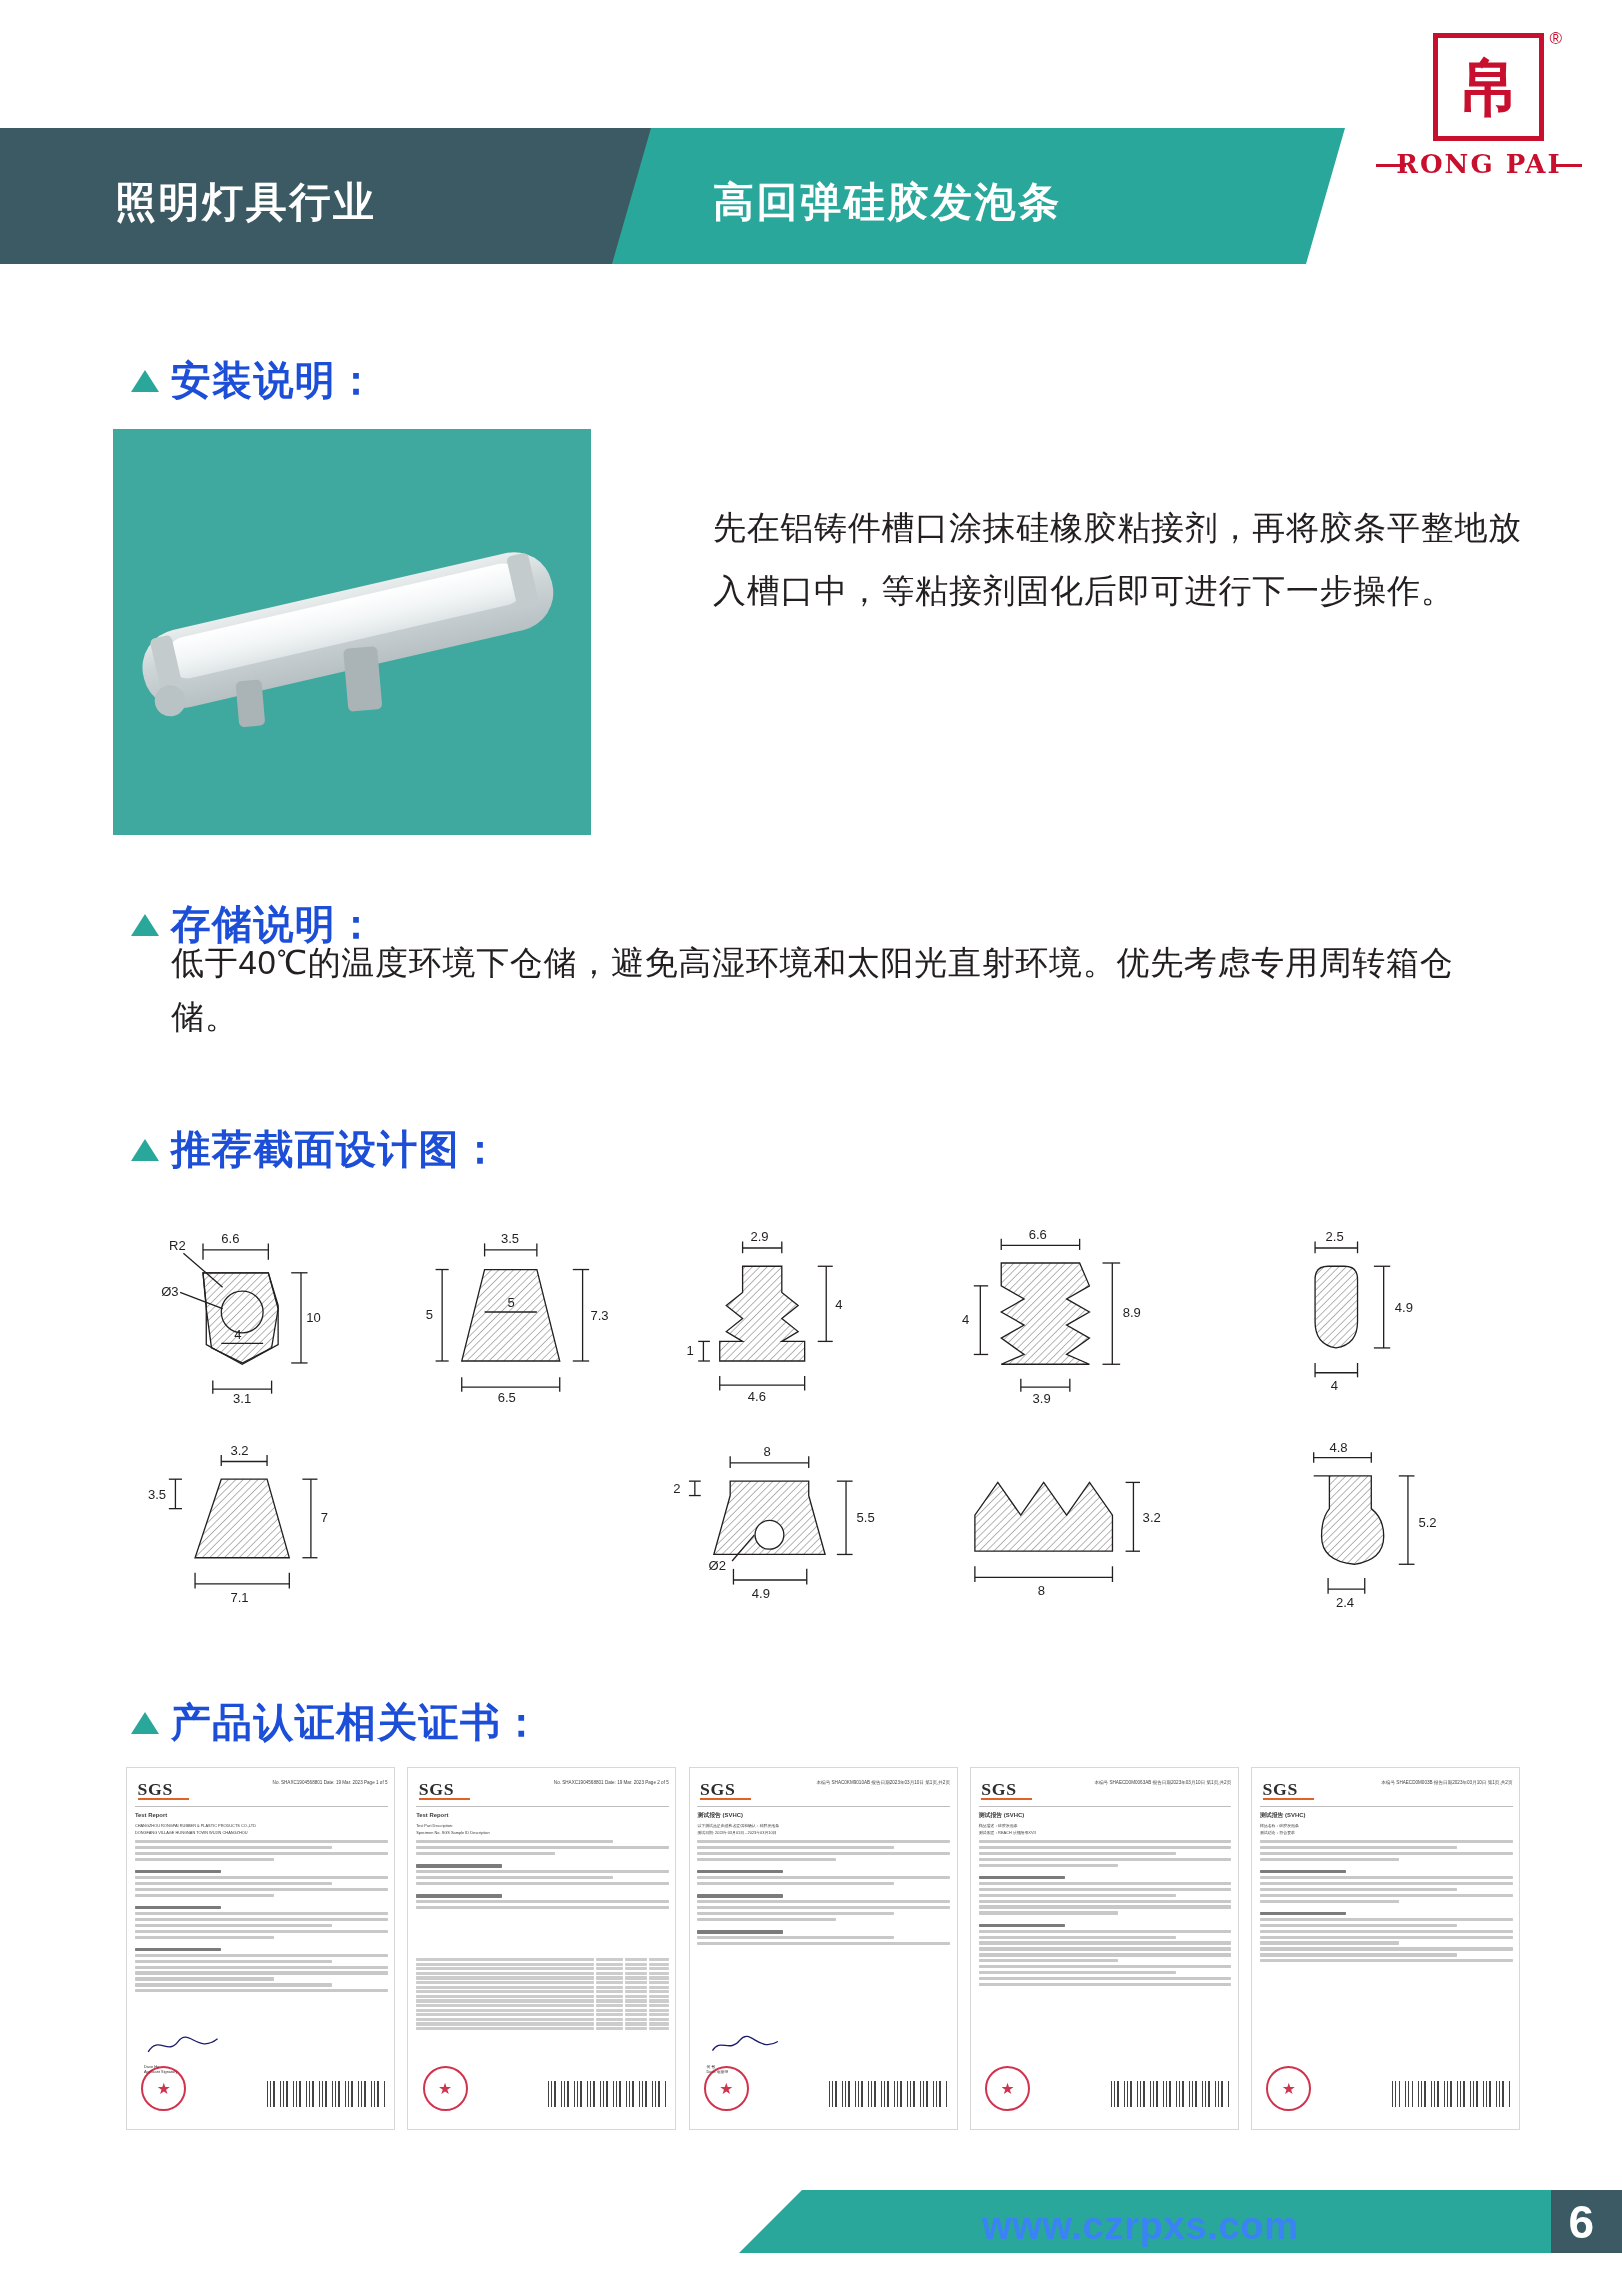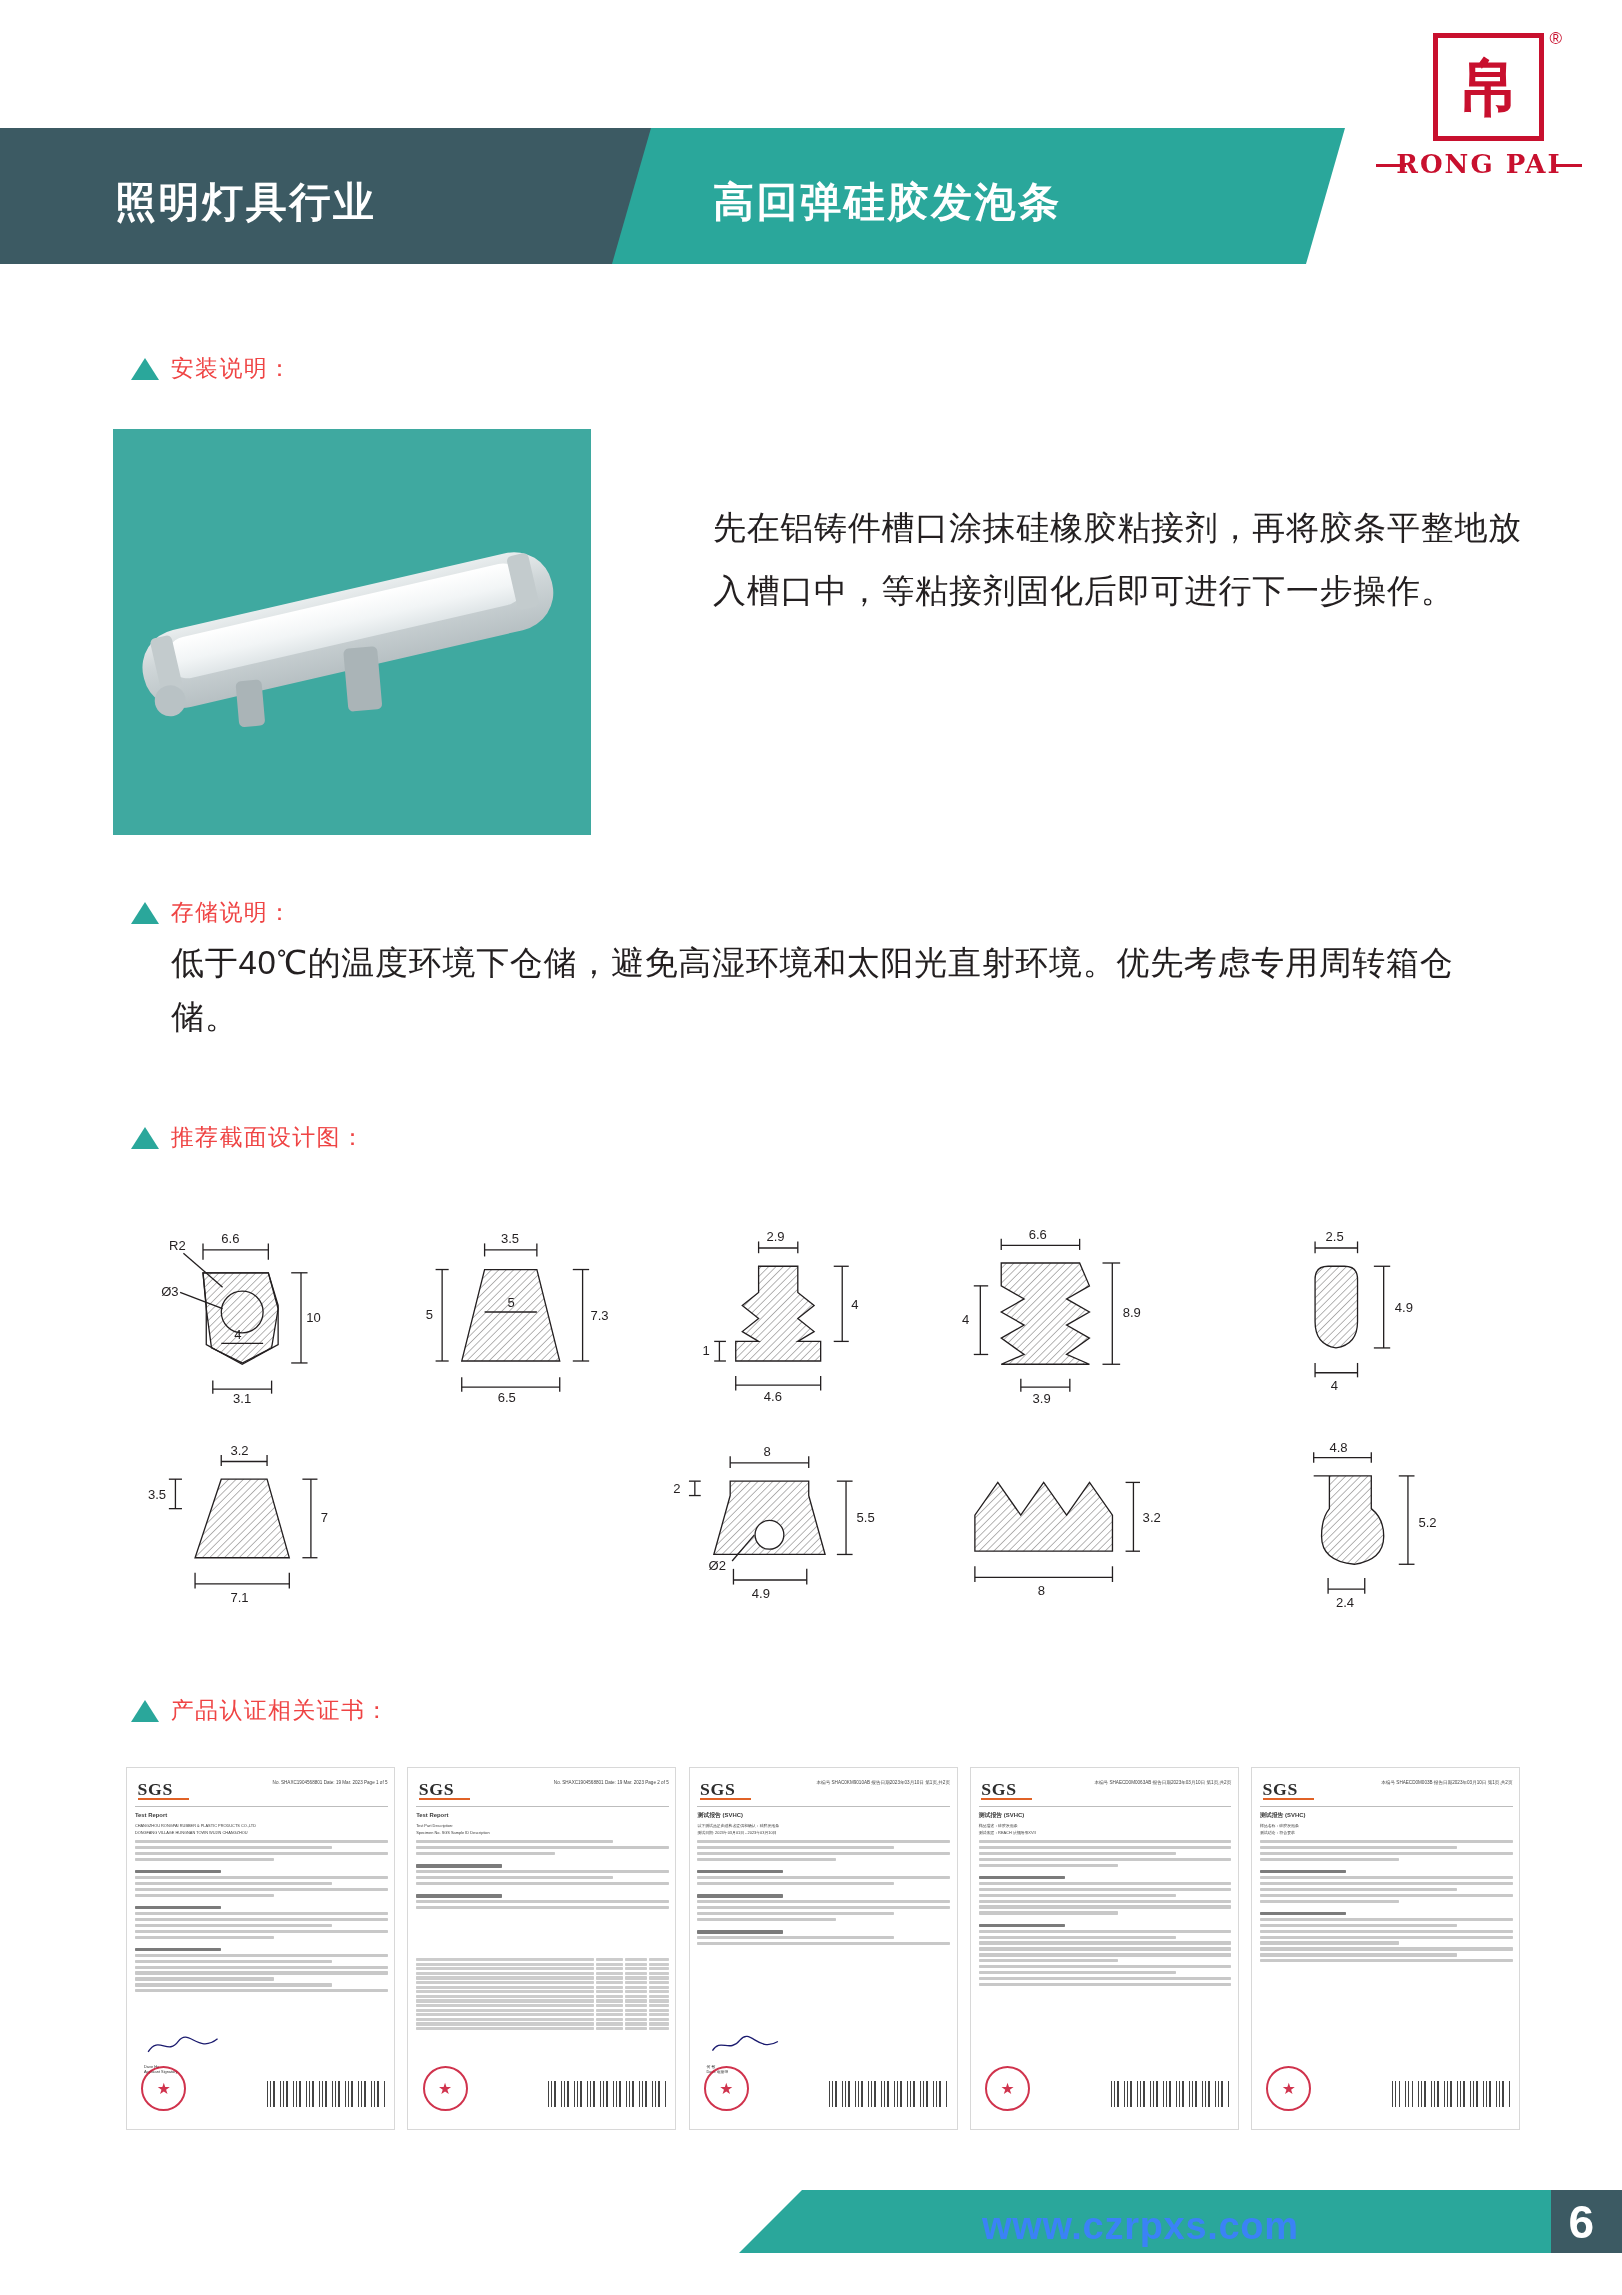--- a/index.html
+++ b/index.html
@@ -103,23 +103,23 @@
     white-space: nowrap;
   }
   .tri {
     width: 0; height: 0;
     border-left: 14.4px solid transparent;
     border-right: 14.4px solid transparent;
     border-bottom: 22px solid #2aa79b;
     margin-right: 11.8px;
   }
   .sec-title {
-    font-size: 23px;
-    font-weight: normal;
-    color: #ef4444;
+    font-size: 40px;
+    font-weight: bold;
+    color: #1d4ed8;
     letter-spacing: 1.3px;
   }
 
   
   #sec-install { left: 131px; top: 353px; }
 
   .photo {
     position: absolute;
     left: 113px; top: 429px;
     width: 478px; height: 406px;
@@ -461,21 +461,21 @@
       <g font-size="20" fill="#231f20">
         <text x="145" y="45">3.5</text>
         <text x="30" y="160">5</text>
         <text x="155" y="143">5</text>
         <text x="282" y="163">7.3</text>
         <text x="140" y="288">6.5</text>
       </g>
     </svg>
   </div>
 
-  <div class="prof" style="left:549px; top:0;">
+  <div class="prof" style="left:533px; top:0;">
     <svg width="216" height="196" viewBox="0 0 330 300">
       <g stroke="#231f20" fill="none" stroke-width="2">
         <path d="M120 80 L180 80 L180 120 L205 140 L180 160 L205 180 L180 195 L215 195 L215 225 L85 225 L85 195 L120 195 L95 180 L120 160 L95 140 L120 120 Z" fill="url(#h3)"></path>
         <line x1="120" y1="60" x2="120" y2="42"></line>
           <line x1="180" y1="60" x2="180" y2="42"></line>
         <line x1="120" y1="52" x2="180" y2="52"></line>
         <line x1="70" y1="195" x2="52" y2="195"></line>
           <line x1="70" y1="225" x2="52" y2="225"></line>
         <line x1="60" y1="195" x2="60" y2="225"></line>
         <line x1="235" y1="80" x2="258" y2="80"></line>

